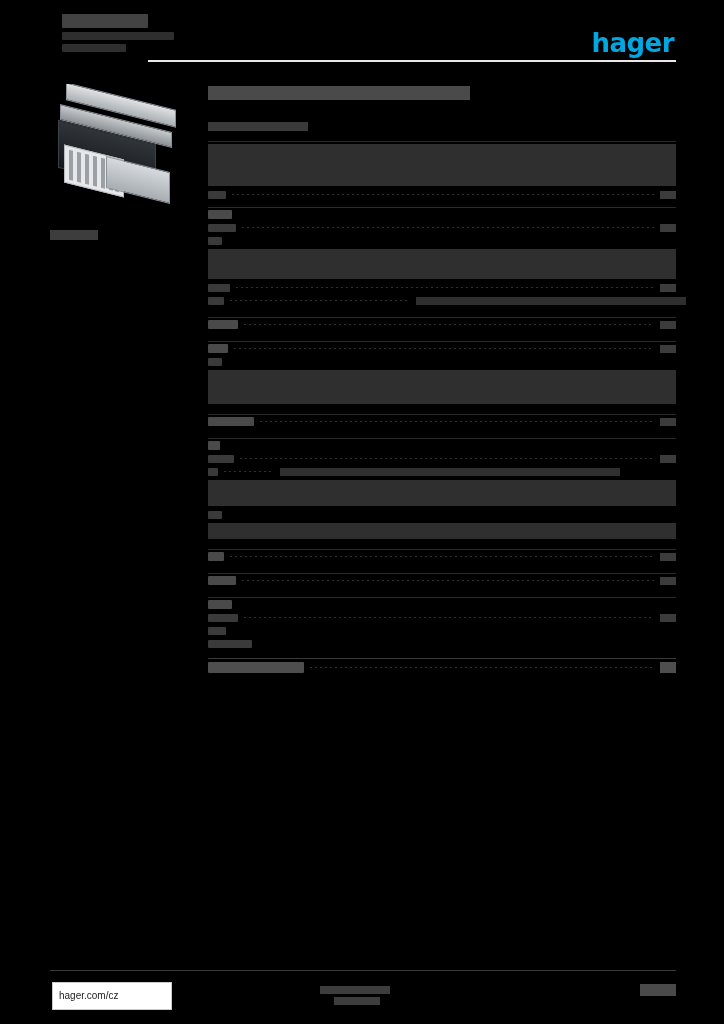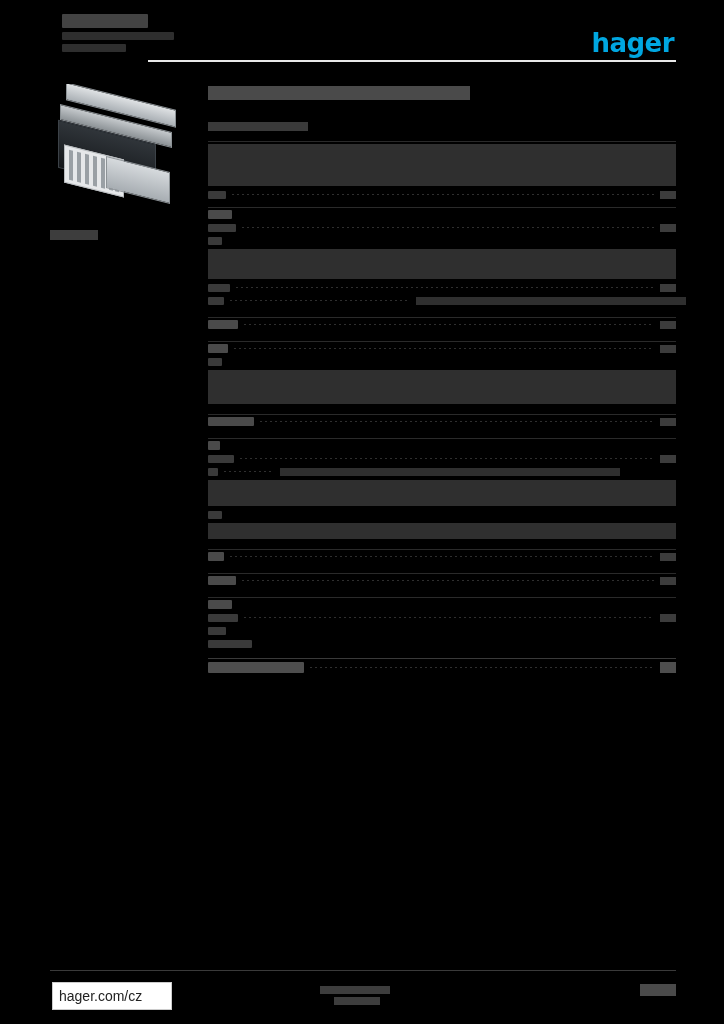--- a/index.html
+++ b/index.html
@@ -202,21 +202,21 @@
   }
   .footer-url-box {
     position: absolute;
     left: 52px; top: 14px;
     width: 118px; height: 26px;
     background: #ffffff;
     border: 1px solid #cccccc;
   }
   .footer-url {
     color: #222;
-    font-size: 14px;
+    font-size: 10px;
     line-height: 26px;
     padding-left: 6px;
     font-family: "Liberation Sans", sans-serif;
   }
   .footer-center {
     position: absolute;
     left: 320px; top: 18px;
     width: 110px;
   }
   .fc-line {

